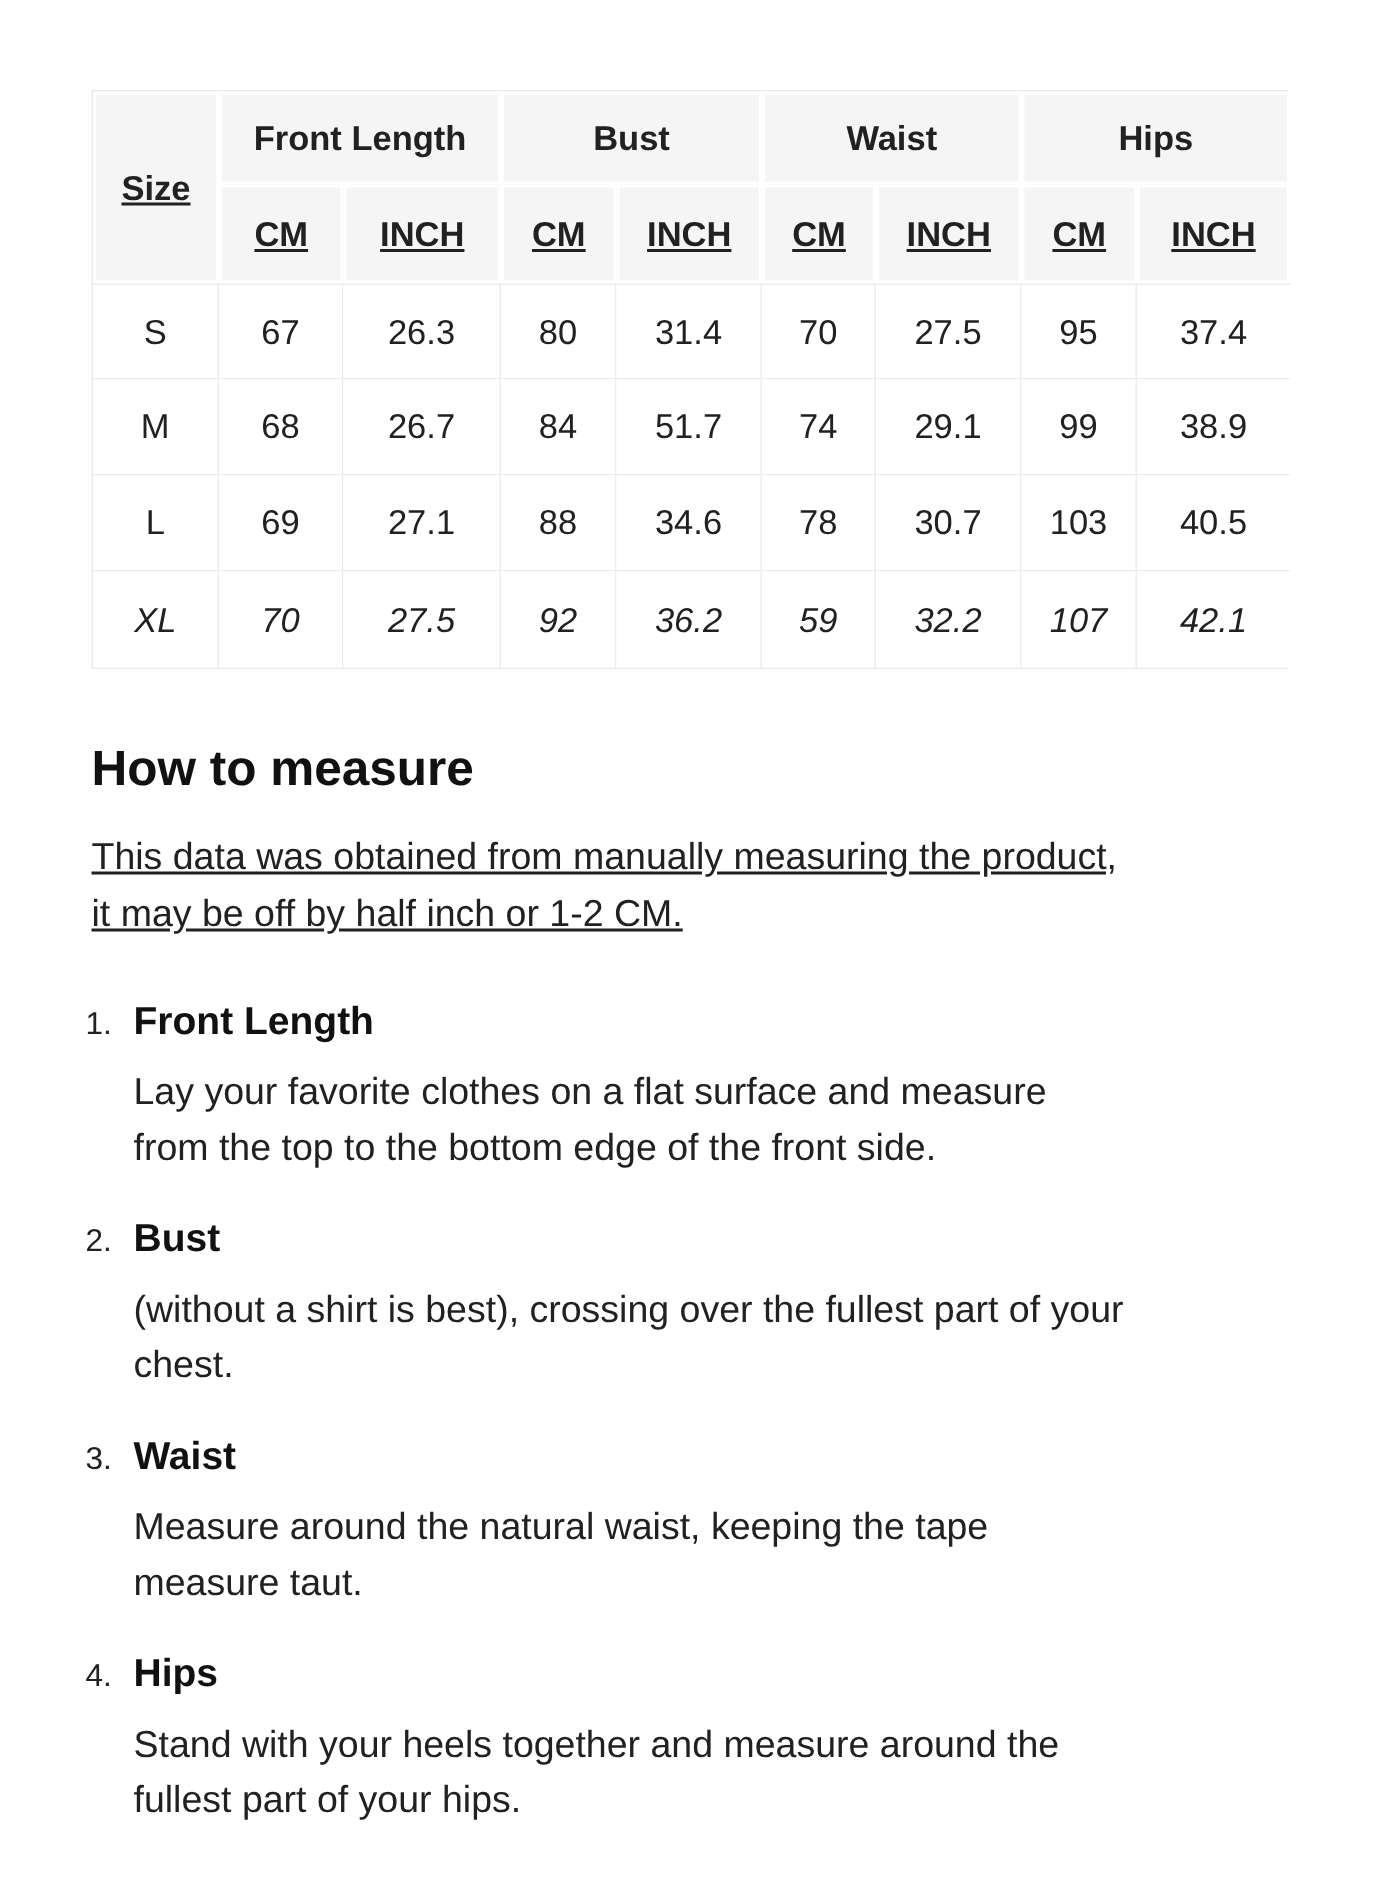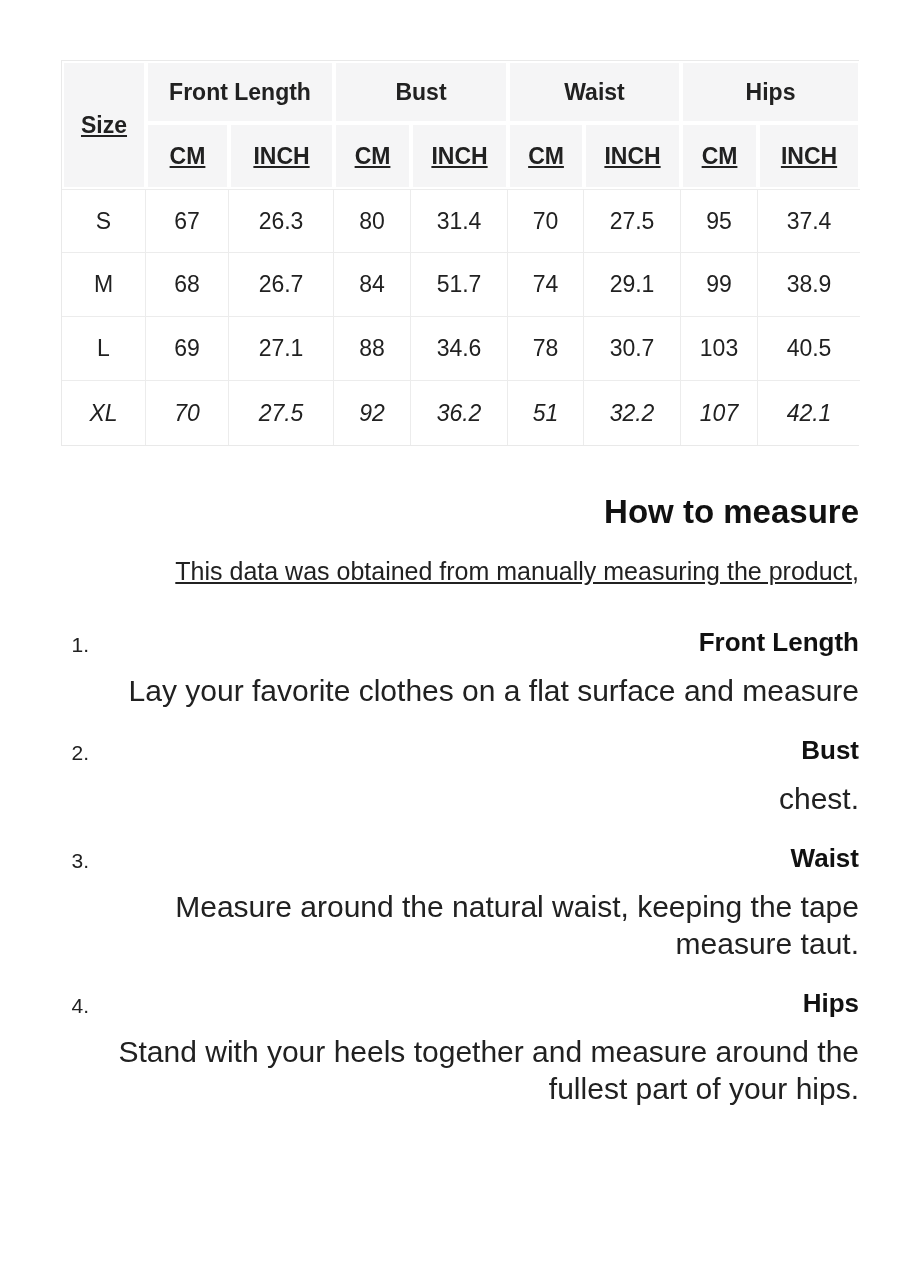--- a/index.html
+++ b/index.html
@@ -49,21 +49,21 @@
     padding: 0;
     background: #ffffff;
     border-right: 1px solid #ececec;
     border-bottom: 1px solid #ececec;
   }
   table.size-chart tbody tr:first-child td { border-top: 1px solid #ececec; }
   table.size-chart td:last-child { border-right: none; }
   table.size-chart tbody tr:last-child td { border-bottom: none; font-style: italic; }
 
   
-  .htm-section { margin: 0 61px 16px 61px; text-align: right; }
+  .htm-section { margin: 0 61px 16px 61px; }
   .htm-title {
     margin: 47px 0 0 0;
     font-size: 33px;
     line-height: 38px;
     font-weight: bold;
     color: #111111;
   }
   .htm-intro { margin-top: 21px; }
   .htm-intro .line {
     font-size: 25px;
@@ -84,21 +84,21 @@
   }
   .step-body { flex: 1 1 auto; }
   .step-title {
     font-size: 26px;
     line-height: 33px;
     font-weight: bold;
     color: #111111;
     margin: 0 0 13px 0;
   }
   .step-desc .line {
-    font-size: 30px;
+    font-size: 25px;
     line-height: 37px;
     white-space: nowrap;
     color: #212121;
   }
 </style>
 </head>
 <body>
 
 <div class="page">
 
@@ -167,53 +167,56 @@
           <td>30.7</td>
           <td>103</td>
           <td>40.5</td>
         </tr>
         <tr>
           <td>XL</td>
           <td>70</td>
           <td>27.5</td>
           <td>92</td>
           <td>36.2</td>
-          <td>51</td>
+          <td>59</td>
           <td>32.2</td>
           <td>107</td>
           <td>42.1</td>
         </tr>
       </tbody>
     </table>
   </div>
 
   <div class="htm-section">
     <h2 class="htm-title">How to measure</h2>
 
     <div class="htm-intro">
       <div class="line">This data was obtained from manually measuring the product,</div>
+      <div class="line">it may be off by half inch or 1-2 CM.</div>
     </div>
 
     <div class="steps">
 
       <div class="step">
         <div class="step-num">1.</div>
         <div class="step-body">
           <div class="step-title">Front Length</div>
           <div class="step-desc">
             <div class="line">Lay your favorite clothes on a flat surface and measure</div>
+            <div class="line">from the top to the bottom edge of the front side.</div>
           </div>
         </div>
       </div>
 
       <div class="step">
         <div class="step-num">2.</div>
         <div class="step-body">
           <div class="step-title">Bust</div>
           <div class="step-desc">
+            <div class="line">(without a shirt is best), crossing over the fullest part of your</div>
             <div class="line">chest.</div>
           </div>
         </div>
       </div>
 
       <div class="step">
         <div class="step-num">3.</div>
         <div class="step-body">
           <div class="step-title">Waist</div>
           <div class="step-desc">

